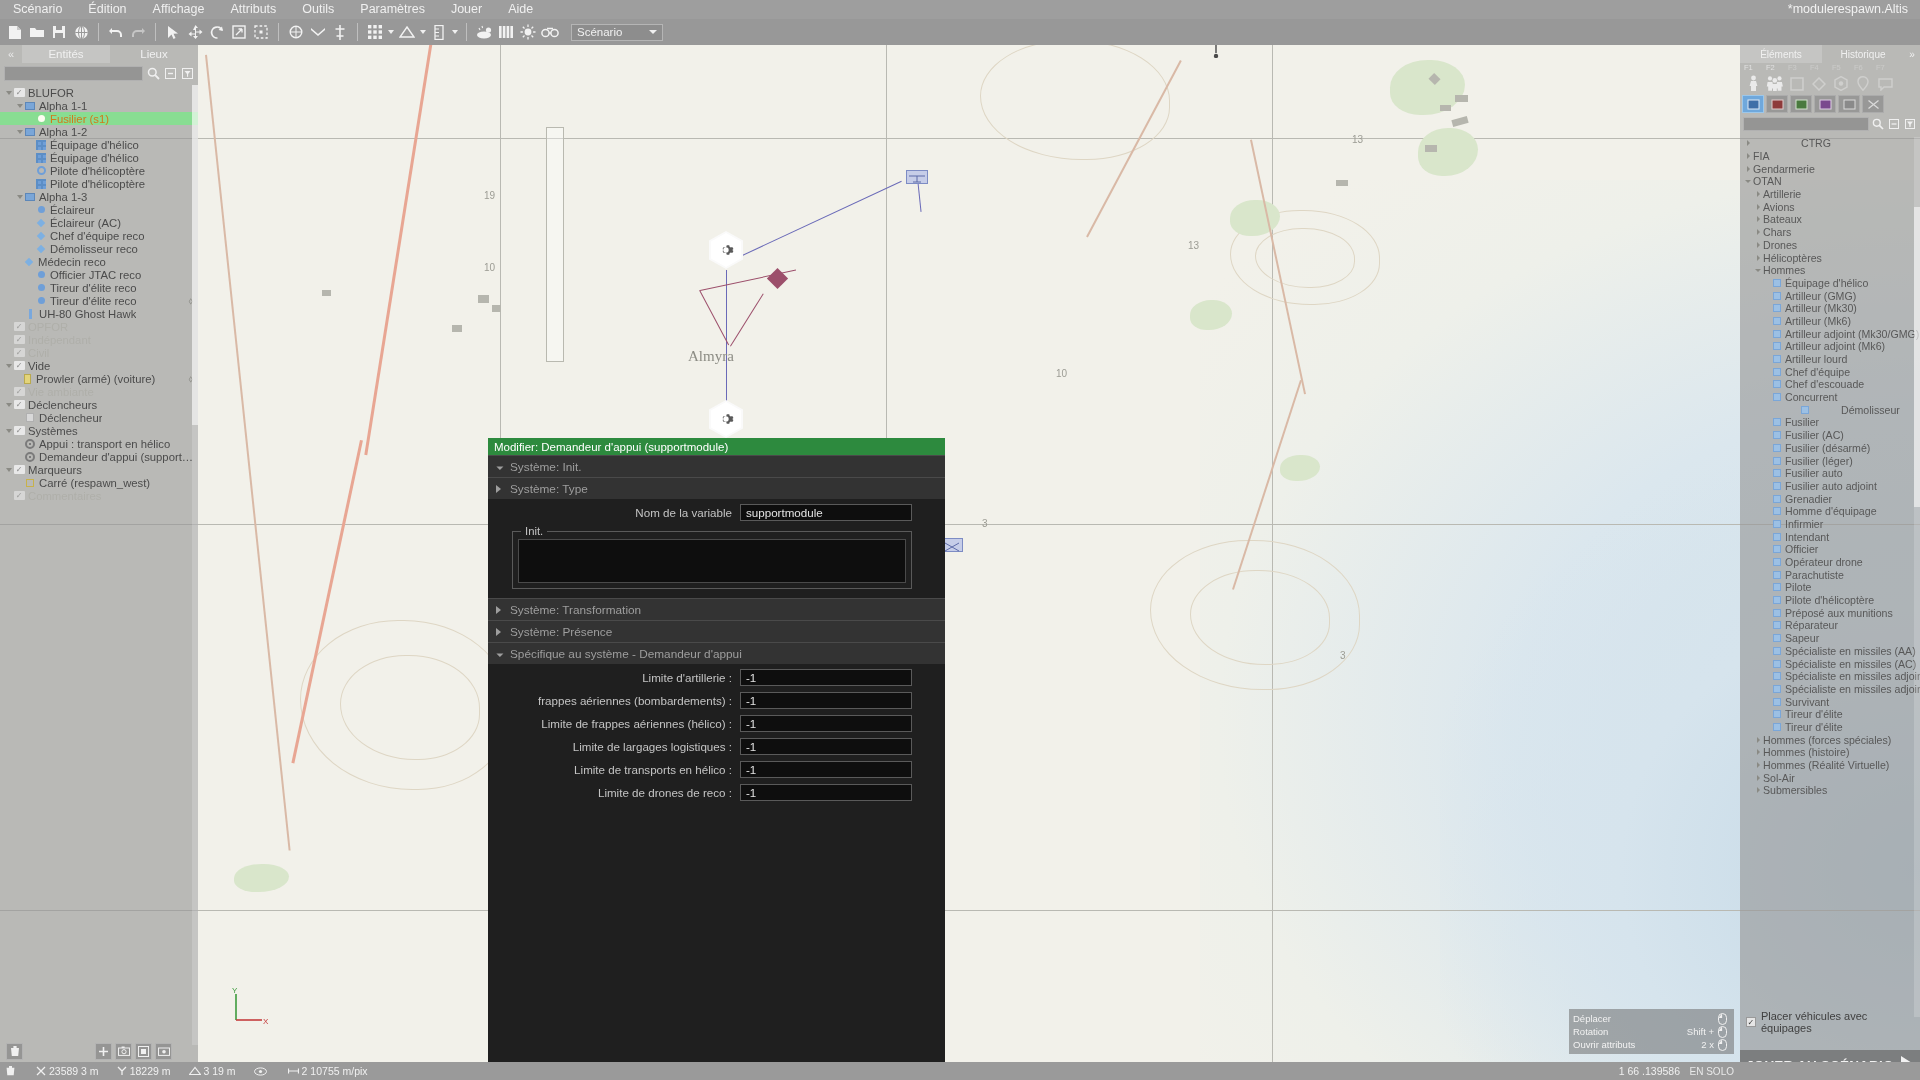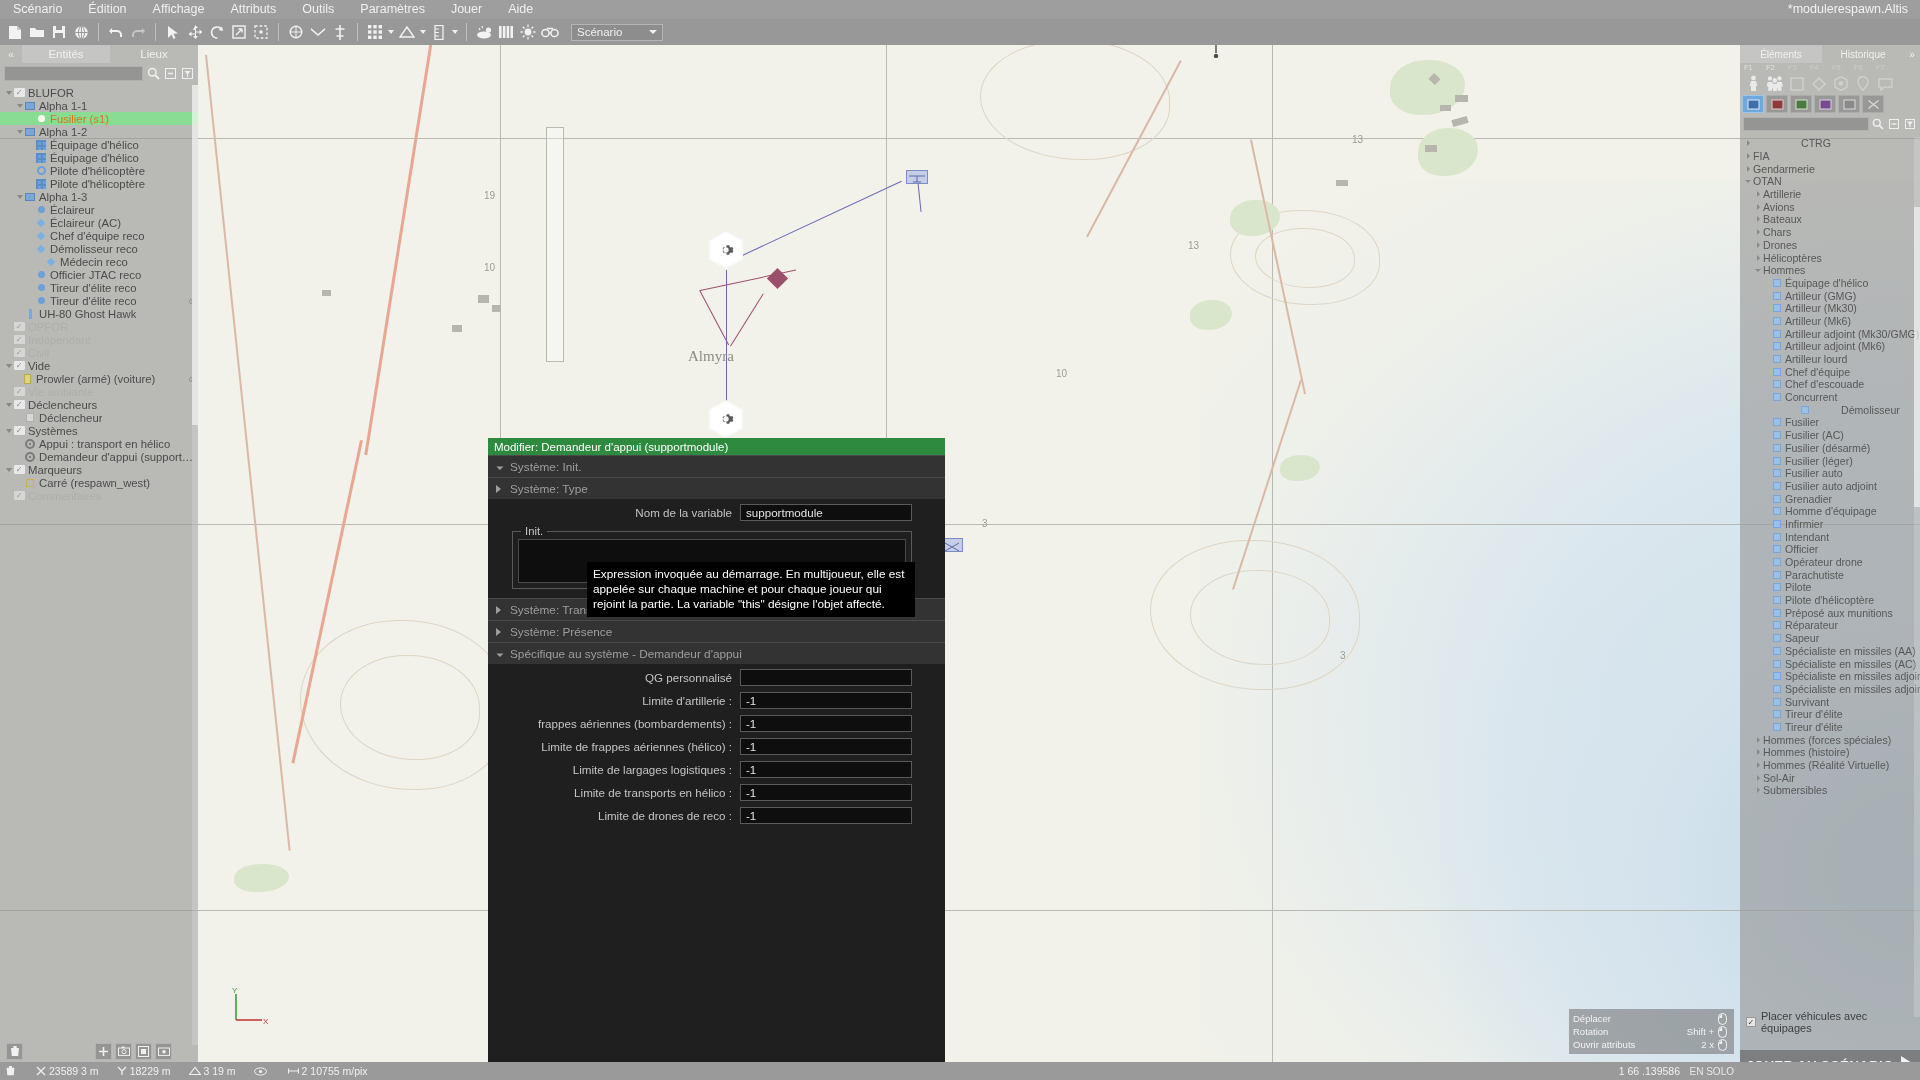--- a/index.html
+++ b/index.html
@@ -716,21 +716,21 @@
           </span>
           <span class="tlabel">Chef d'équipe reco</span>
         </div>
         <div class="trow" style="padding-left: 26px;">
           <span class="tarrow"></span>
           <span class="ticon">
             <span class="ti-diamond"></span>
           </span>
           <span class="tlabel">Démolisseur reco</span>
         </div>
-        <div class="trow" style="padding-left: 14px; margin-left: 22px;">
+        <div class="trow" style="padding-left: 14px;">
           <span class="tarrow"></span>
           <span class="ticon">
             <span class="ti-diamond"></span>
           </span>
           <span class="tlabel">Médecin reco</span>
         </div>
         <div class="trow" style="padding-left: 26px;">
           <span class="tarrow"></span>
           <span class="ticon">
             <span class="ti-dot"></span>
@@ -1281,24 +1281,20 @@
         <span class="sec-arrow closed"></span>
         <span>Système: Présence</span>
       </div>
 
       <div class="section">
         <span class="sec-arrow open"></span>
         <span>Spécifique au système - Demandeur d'appui</span>
       </div>
 
       <div id="support-fields">
-          <div class="field-row">
-            <div class="field-label">QG personnalisé</div>
-            <div class="field-input"></div>
-          </div>
           <div class="field-row">
             <div class="field-label">Limite d'artillerie :</div>
             <div class="field-input">-1</div>
           </div>
           <div class="field-row">
             <div class="field-label">frappes aériennes (bombardements) :</div>
             <div class="field-input">-1</div>
           </div>
           <div class="field-row">
             <div class="field-label">Limite de frappes aériennes (hélico) :</div>
@@ -1311,21 +1307,20 @@
           <div class="field-row">
             <div class="field-label">Limite de transports en hélico :</div>
             <div class="field-input">-1</div>
           </div>
           <div class="field-row">
             <div class="field-label">Limite de drones de reco :</div>
             <div class="field-input">-1</div>
           </div>
         </div>
 
-      <div id="tooltip">Expression invoquée au démarrage. En multijoueur, elle est appelée sur chaque machine et pour chaque joueur qui rejoint la partie. La variable "this" désigne l'objet affecté.</div>
     </div>
   </div>
 
   <div id="hints">
     <div class="hint-row">
       <span class="hint-act">Déplacer</span>
       <span class="hint-key"></span>
       <span class="hint-ico">
         <svg width="9" height="12" viewBox="0 0 9 12">
             <rect x="0.5" y="0.5" width="8" height="11" rx="4" fill="none" stroke="#f0f0f0"></rect>

